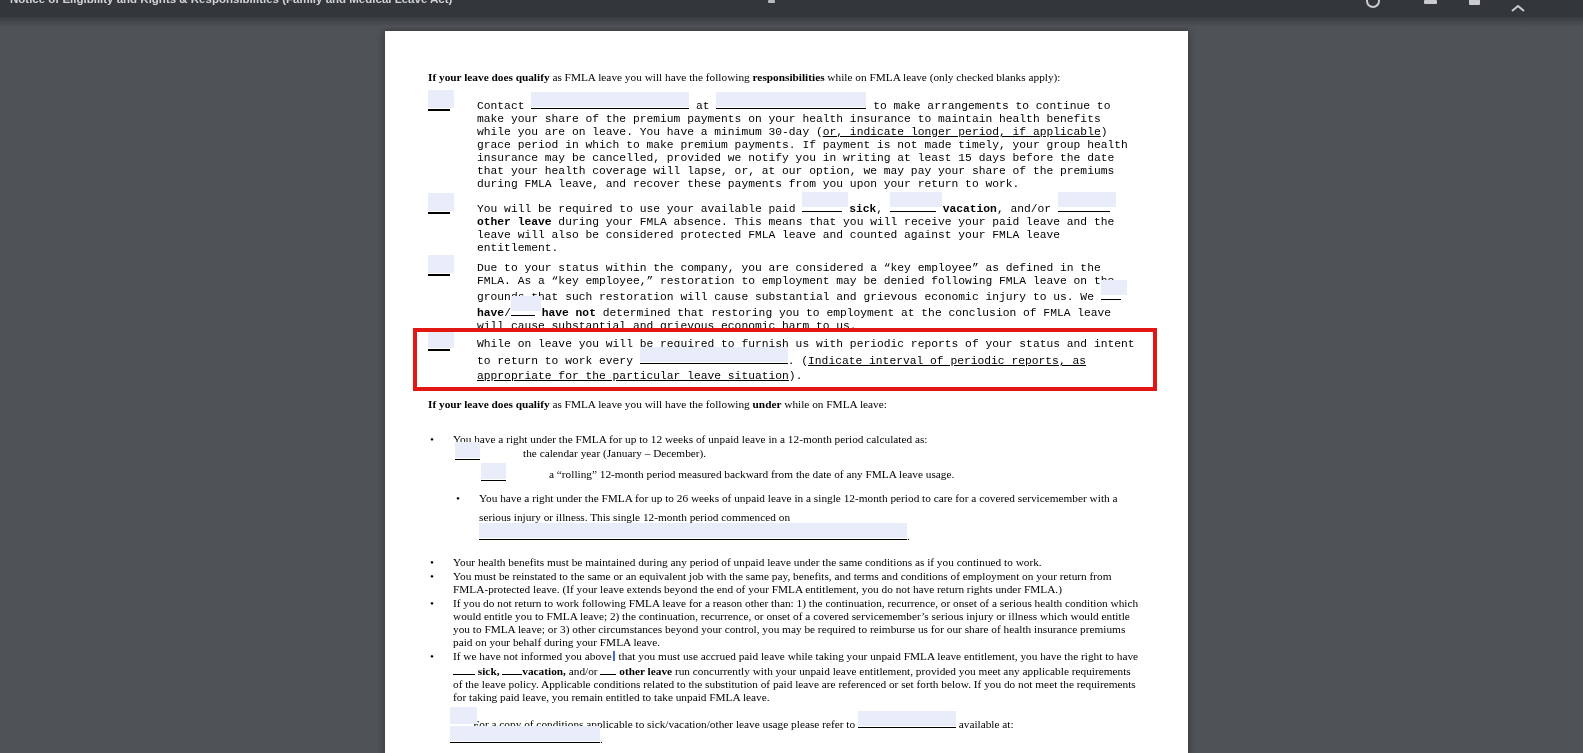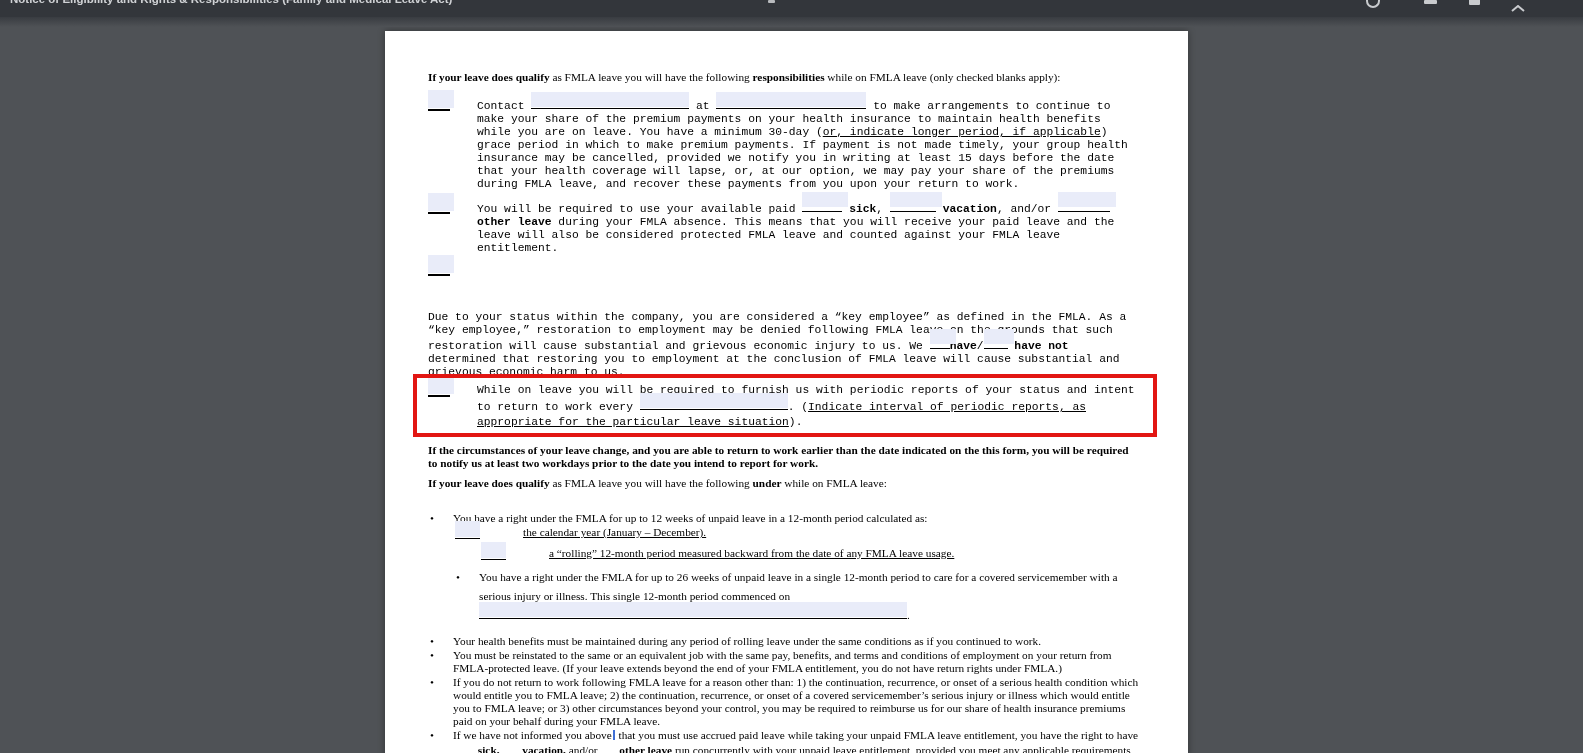--- a/index.html
+++ b/index.html
@@ -26,21 +26,21 @@
 
   
   .page{
     position:absolute;left:385px;top:31px;width:803px;height:726px;box-sizing:border-box;
     background:#ffffff;box-shadow:0 0 7px rgba(0,0,0,0.38);
     padding:40px 48px 0 43px;overflow:hidden;
     font-size:11.3px;line-height:13px;
   }
   .para{margin:0;}
   .mb13{margin-bottom:13px;} .mb9{margin-bottom:9px;} .mb7{margin-bottom:7px;}
-  .mb4{margin-bottom:4px;flex-direction:column;} .mb22{margin-bottom:22px;} .mb5{margin-bottom:5px;}
+  .mb4{margin-bottom:4px;} .mb22{margin-bottom:22px;} .mb5{margin-bottom:5px;}
   .bd{font-weight:bold;} .ul{text-decoration:underline;}
 
   
   .item{display:flex;align-items:flex-start;font-family:Liberation Mono, monospace;}
   .cb{flex:0 0 49px;}
   .cbbox{display:block;width:26px;height:18px;background:#e9ecf9;margin-top:-7px;}
   .cbline{display:block;width:22px;height:0;border-bottom:2px solid #000;margin-top:1px;}
   .itxt{flex:1;}
 
   
@@ -52,21 +52,21 @@
   .dot{flex:0 0 23px;padding-left:2px;}
   .btxt{flex:1;}
   .loose{line-height:19px;}
   .mb10{margin-bottom:10px;padding-left:26px;}
 
   
   .sub{display:flex;align-items:flex-start;margin-left:27px;margin-bottom:8px;}
   .cb2{flex:0 0 68px;}
   .cbbox2{display:block;width:25px;height:16px;background:#e9ecf9;margin-top:-5px;}
   .cbline2{display:block;width:25px;height:0;border-bottom:1.5px solid #000;margin-top:1px;}
-  .stxt{flex:1;text-decoration:underline;}
+  .stxt{flex:1;}
 
   
   .f,.fr{display:inline-block;position:relative;height:11px;border-bottom:1.2px solid #000;vertical-align:baseline;}
   .f::before{content:"";position:absolute;left:0;right:0;bottom:1px;height:15px;background:#e9ecf9;}
   .fr::before{content:"";position:absolute;left:0;right:-6px;bottom:4px;height:15px;background:#e9ecf9;}
   .bl{display:inline-block;height:11px;border-bottom:1.2px solid #000;}
   .cbx{display:inline-block;position:relative;height:11px;border-bottom:1.5px solid #000;margin-right:1px;}
   .cbx::before{content:"";position:absolute;left:0;bottom:3px;width:27px;height:17px;background:#e9ecf9;}
   .caret{display:inline-block;width:2px;height:10px;background:#3f6fd6;vertical-align:-1px;margin:0 1px;}
 
@@ -117,21 +117,20 @@
 
   <div class="item boxed">
     <div class="redframe"></div>
     <span class="cb">
         <span class="cbbox"></span>
         <span class="cbline"></span>
       </span>
     <div class="itxt">While on leave you will be required to furnish us with periodic reports of your status and intent to return to work every <span class="f" style="width: 148px;"></span>.  (<span class="ul">Indicate interval of periodic reports, as appropriate for the particular leave situation</span>).</div>
   </div>
 
-  <p class="para mb7"><span class="bd">If the circumstances of your leave change, and you are able to return to work earlier than the date indicated on the this form, you will be required to notify us at least two workdays prior to the date you intend to report for work.</span></p>
 
   <p class="para mb22"><span class="bd">If your leave does qualify</span> as FMLA leave you will have the following <span class="bd">under</span> while on FMLA leave:</p>
 
   <div class="bullet mb5">
     <span class="dot">•</span>
     <div class="btxt">You have a right under the FMLA for up to 12 weeks of unpaid leave in a 12-month period calculated as:</div>
   </div>
 
   <div class="sub">
     <span class="cb2">
@@ -148,21 +147,21 @@
     <div class="stxt">a “rolling” 12-month period measured backward from the date of any FMLA leave usage.</div>
   </div>
 
   <div class="bullet loose mb10">
     <span class="dot">•</span>
     <div class="btxt">You have a right under the FMLA for up to 26 weeks of unpaid leave in a single 12-month period to care for a covered servicemember with a serious injury or illness.  This single 12-month period commenced on <span class="f" style="width: 428px;"></span>.</div>
   </div>
 
   <div class="bullet">
     <span class="dot">•</span>
-    <div class="btxt">Your health benefits must be maintained during any period of rolling leave under the same conditions as if you continued to work.</div>
+    <div class="btxt">Your health benefits must be maintained during any period of unpaid leave under the same conditions as if you continued to work.</div>
   </div>
 
   <div class="bullet">
     <span class="dot">•</span>
     <div class="btxt">You must be reinstated to the same or an equivalent job with the same pay, benefits, and terms and conditions of employment on your return from FMLA-protected leave.  (If your leave extends beyond the end of your FMLA entitlement, you do not have return rights under FMLA.)</div>
   </div>
 
   <div class="bullet">
     <span class="dot">•</span>
     <div class="btxt">If you do not return to work following FMLA leave for a reason other than: 1) the continuation, recurrence, or onset of a serious health condition which would entitle you to FMLA leave; 2) the continuation, recurrence, or onset of a covered servicemember’s serious injury or illness which would entitle you to FMLA leave; or 3) other circumstances beyond your control, you may be required to reimburse us for our share of health insurance premiums paid on your behalf during your FMLA leave.</div>

